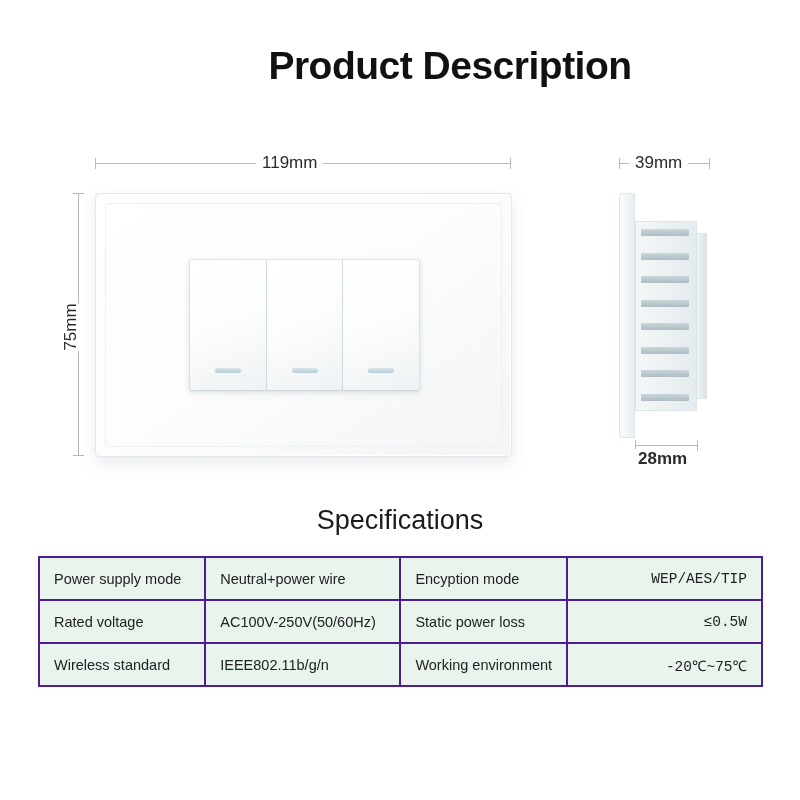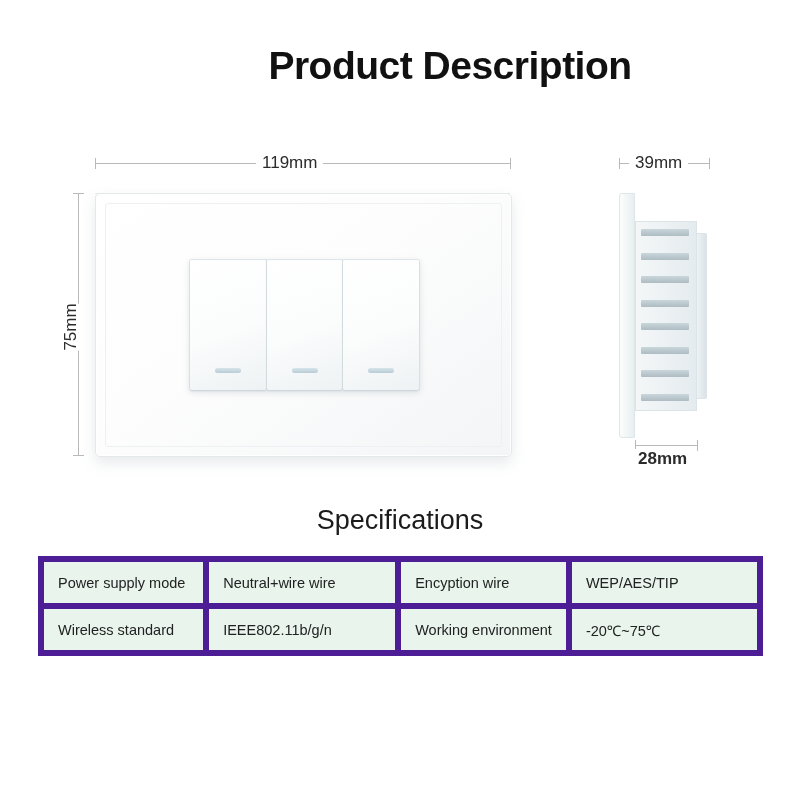--- a/index.html
+++ b/index.html
@@ -215,28 +215,28 @@
     left: 38px;
     top: 556px;
     width: 725px;
     border-collapse: collapse;
     font-size: 14.5px;
     color: #222;
   }
   .spec-table td {
     height: 41px;
     padding: 0 14px;
-    border: 6px solid #4c1d95;
+    border: 2px solid #4c1d95;
     background: #e8f4ec;
     white-space: nowrap;
     vertical-align: middle;
   }
   .spec-table td.key { width: 23%; }
   .spec-table td.val { width: 27%; }
-  .spec-table td.val-center { text-align: left; }
+  .spec-table td.val-center { text-align: right; font-family: Liberation Mono, monospace; }
 </style>
 </head>
 <body>
 
 <div class="page-title">Product Description</div>
 
 <div class="front-block">
 
   <div class="dim-line-h" style="left:35px; top:18px; width:415px;"></div>
   <div class="tick-v" style="left:35px; top:13px;"></div>
@@ -294,23 +294,29 @@
     <div class="side-tip"></div>
   </div>
 </div>
 
 <div class="section-title">Specifications</div>
 
 <table class="spec-table">
   <tbody>
     <tr>
       <td class="key">Power supply mode</td>
-      <td class="val">Neutral+wire wire</td>
-      <td class="key">Encyption wire</td>
+      <td class="val">Neutral+power wire</td>
+      <td class="key">Encyption mode</td>
       <td class="val val-center">WEP/AES/TIP</td>
+    </tr>
+    <tr>
+      <td class="key">Rated voltage</td>
+      <td class="val">AC100V-250V(50/60Hz)</td>
+      <td class="key">Static power loss</td>
+      <td class="val val-center">≤0.5W</td>
     </tr>
     <tr>
       <td class="key">Wireless standard</td>
       <td class="val">IEEE802.11b/g/n</td>
       <td class="key">Working environment</td>
       <td class="val val-center">-20℃~75℃</td>
     </tr>
   </tbody>
 </table>
 

